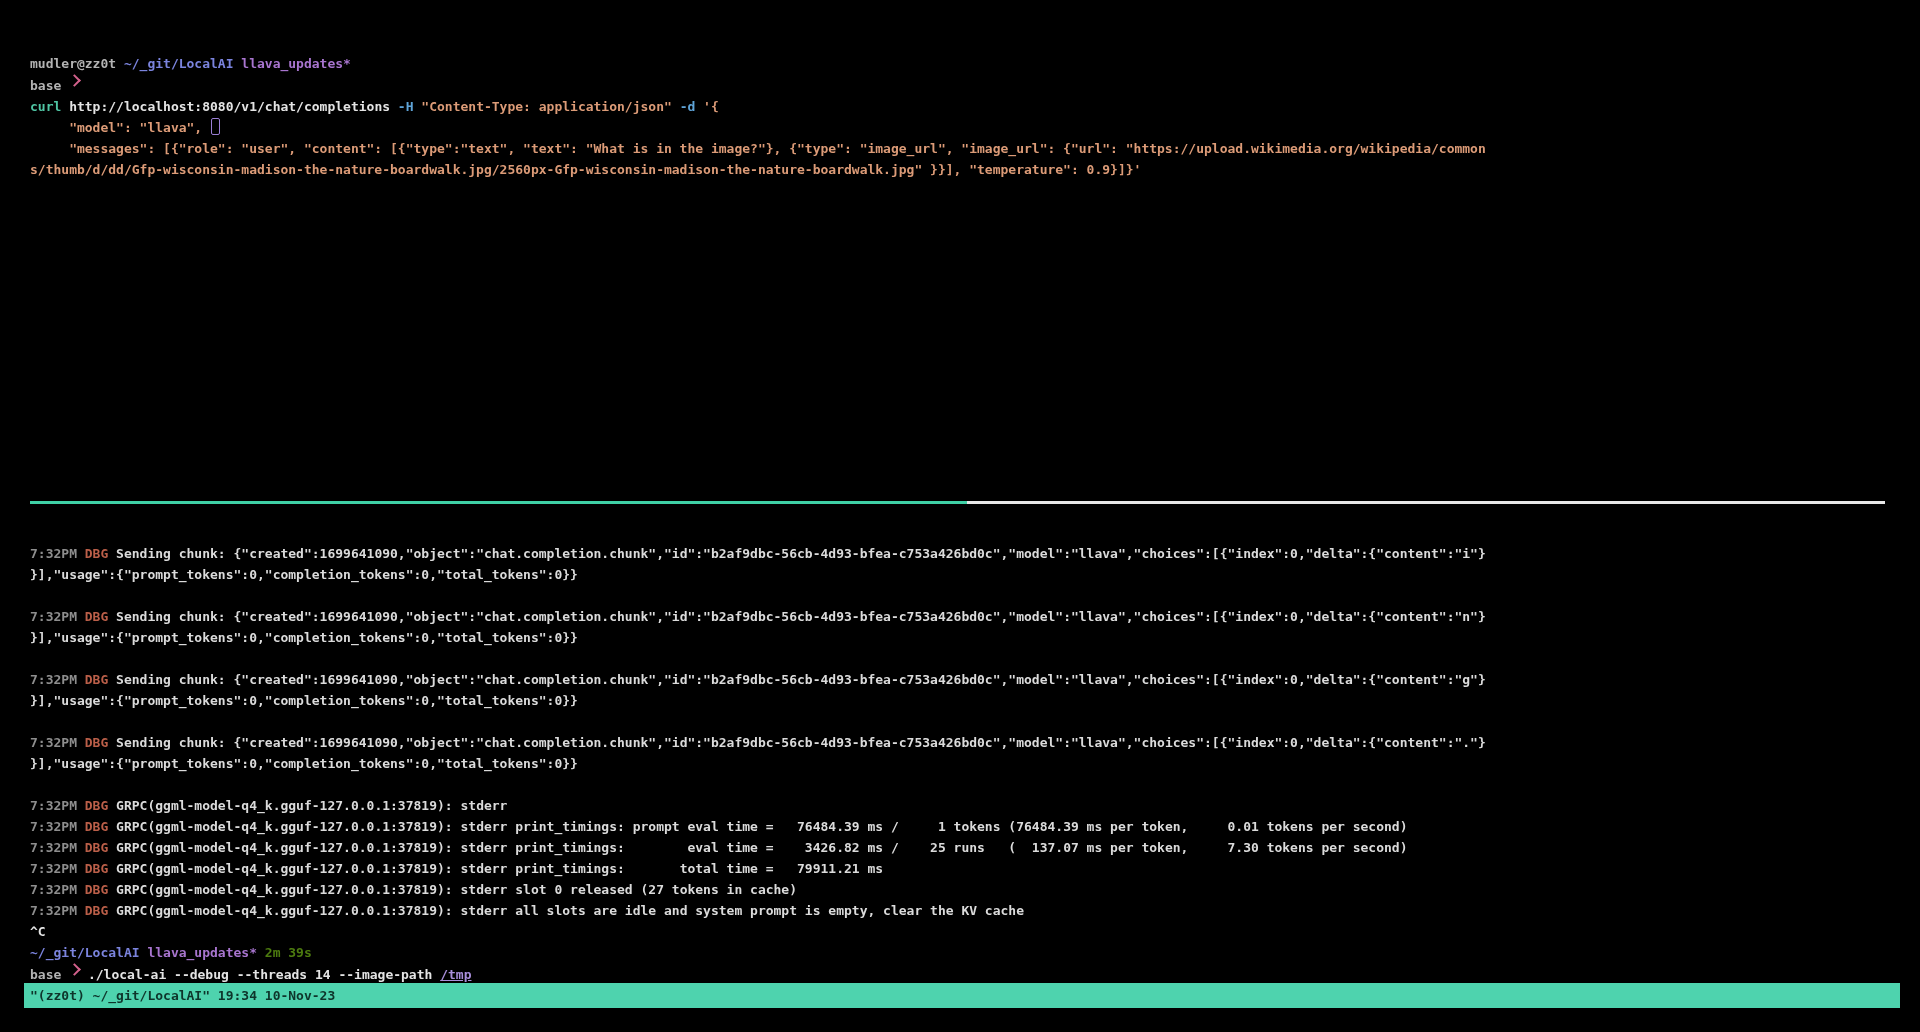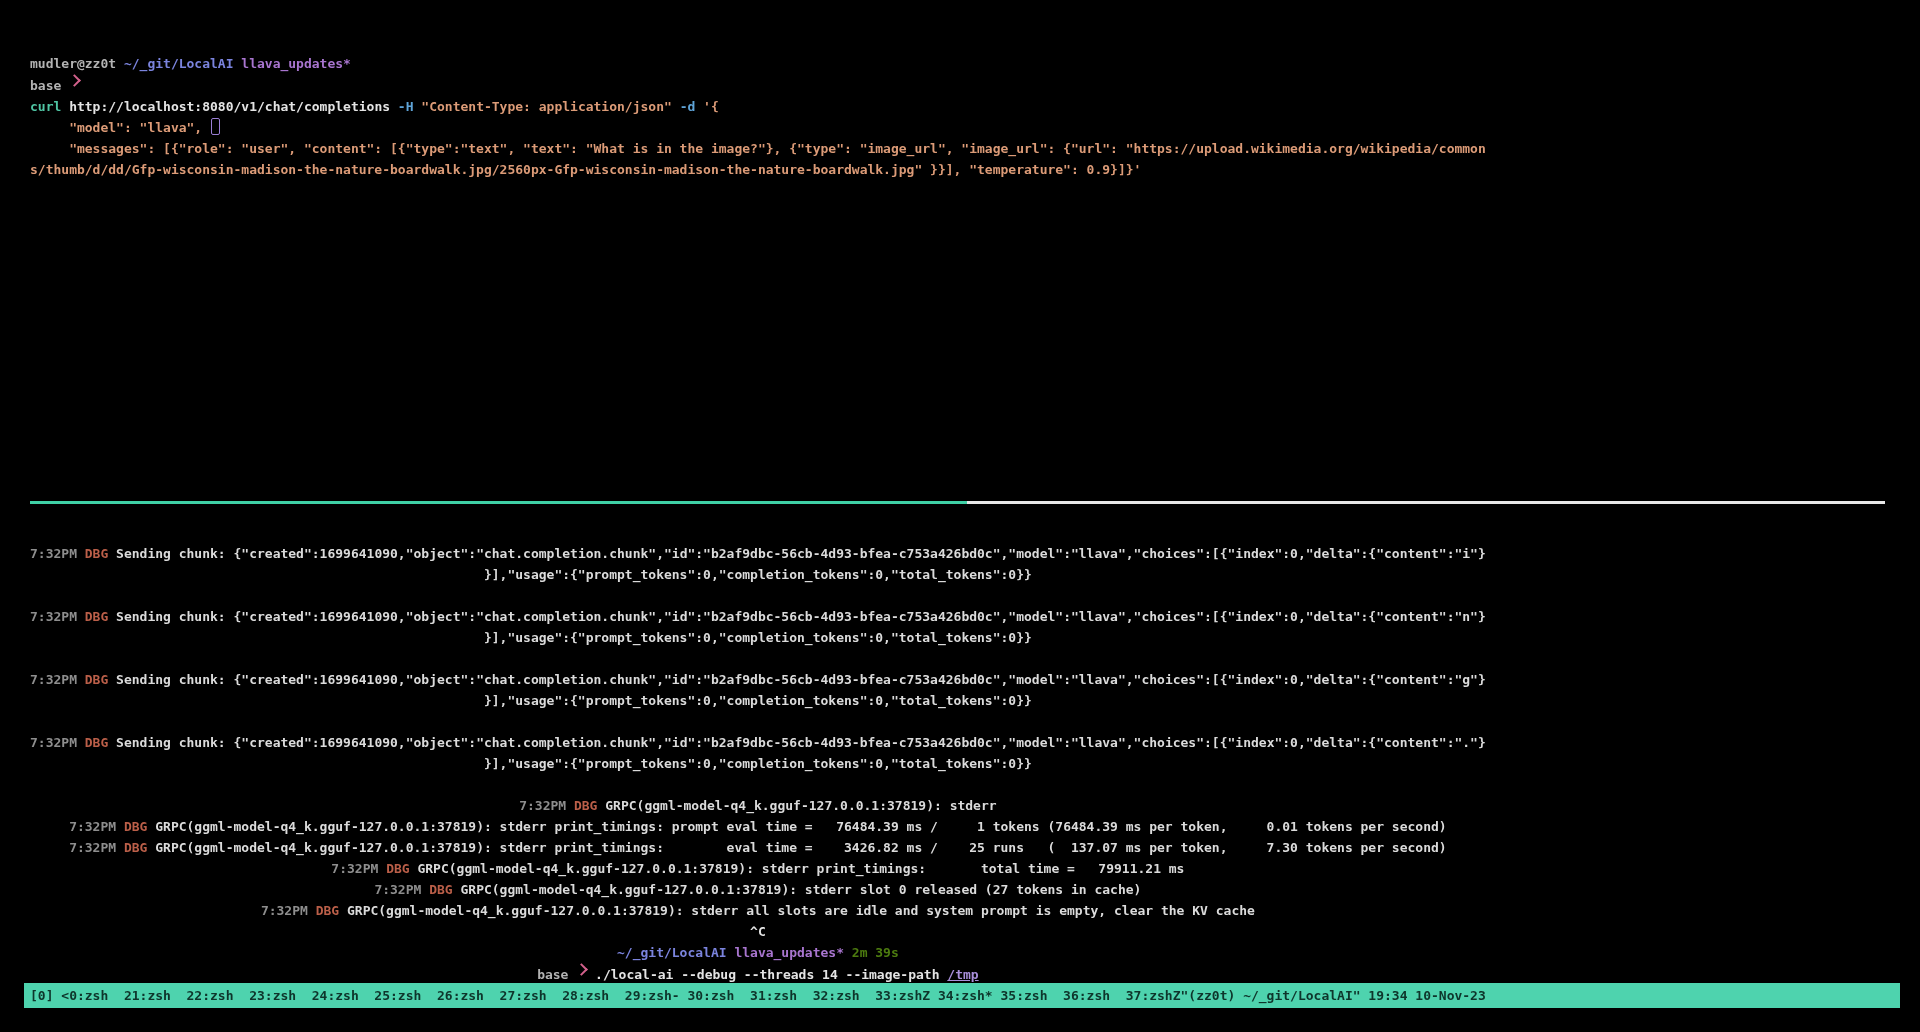--- a/index.html
+++ b/index.html
@@ -4,21 +4,21 @@
 <style>
   html,body{margin:0;padding:0;background:#000;}
   body{width:1920px;height:1032px;overflow:hidden;}
   .terminal{
     position:relative;width:1920px;height:1032px;background:#000;
     font-family:"DejaVu Sans Mono","Liberation Mono",monospace;
     font-size:13px;line-height:21px;font-weight:bold;
   }
   .pane{position:absolute;left:30px;white-space:pre;}
   .pane-top{top:53px;}
-  .pane-bottom{top:543px;text-align:center;}
+  .pane-bottom{top:543px;}
   .term-line{white-space:pre;min-height:21px;}
   
   .s-user{color:#b3b3b3;}
   .s-path{color:#7b84de;}
   .s-branch{color:#a875cf;}
   .s-cmd{color:#e4e4e4;margin-top:20px;}
   .s-curl{color:#4fc4a3;}
   .s-flag{color:#5fa4d8;}
   .s-str{color:#dc9b77;}
   .s-ts{color:#8e8e8e;}
@@ -59,16 +59,15 @@
   <div class="pane pane-top"><div class="term-line"><span class="s-user">mudler@zz0t </span><span class="s-path">~/_git/LocalAI</span><span class="s-plain"> </span><span class="s-branch">llava_updates*</span></div><div class="term-line"><span class="s-user">base </span><span class="s-arrow" aria-label="❯"></span></div><div class="term-line"><span class="s-curl">curl</span><span class="s-cmd"> http://localhost:8080/v1/chat/completions </span><span class="s-flag">-H</span><span class="s-cmd"> </span><span class="s-str">"Content-Type: application/json"</span><span class="s-cmd"> </span><span class="s-flag">-d</span><span class="s-cmd"> </span><span class="s-str">'{</span></div><div class="term-line"><span class="s-str">     "model": "llava", </span><span class="cursor-box"></span></div><div class="term-line"><span class="s-str">     "messages": [{"role": "user", "content": [{"type":"text", "text": "What is in the image?"}, {"type": "image_url", "image_url": {"url": "https://upload.wikimedia.org/wikipedia/common</span></div><div class="term-line"><span class="s-str">s/thumb/d/dd/Gfp-wisconsin-madison-the-nature-boardwalk.jpg/2560px-Gfp-wisconsin-madison-the-nature-boardwalk.jpg" }}], "temperature": 0.9}]}'</span></div></div>
 
   <div class="divider">
     <span class="divider-active"></span>
     <span class="divider-rest"></span>
   </div>
 
   <div class="pane pane-bottom"><div class="term-line"><span class="s-ts">7:32PM</span><span class="s-log"> </span><span class="s-dbg">DBG</span><span class="s-log"> Sending chunk: {"created":1699641090,"object":"chat.completion.chunk","id":"b2af9dbc-56cb-4d93-bfea-c753a426bd0c","model":"llava","choices":[{"index":0,"delta":{"content":"i"}</span></div><div class="term-line"><span class="s-log">}],"usage":{"prompt_tokens":0,"completion_tokens":0,"total_tokens":0}}</span></div><div class="term-line"></div><div class="term-line"><span class="s-ts">7:32PM</span><span class="s-log"> </span><span class="s-dbg">DBG</span><span class="s-log"> Sending chunk: {"created":1699641090,"object":"chat.completion.chunk","id":"b2af9dbc-56cb-4d93-bfea-c753a426bd0c","model":"llava","choices":[{"index":0,"delta":{"content":"n"}</span></div><div class="term-line"><span class="s-log">}],"usage":{"prompt_tokens":0,"completion_tokens":0,"total_tokens":0}}</span></div><div class="term-line"></div><div class="term-line"><span class="s-ts">7:32PM</span><span class="s-log"> </span><span class="s-dbg">DBG</span><span class="s-log"> Sending chunk: {"created":1699641090,"object":"chat.completion.chunk","id":"b2af9dbc-56cb-4d93-bfea-c753a426bd0c","model":"llava","choices":[{"index":0,"delta":{"content":"g"}</span></div><div class="term-line"><span class="s-log">}],"usage":{"prompt_tokens":0,"completion_tokens":0,"total_tokens":0}}</span></div><div class="term-line"></div><div class="term-line"><span class="s-ts">7:32PM</span><span class="s-log"> </span><span class="s-dbg">DBG</span><span class="s-log"> Sending chunk: {"created":1699641090,"object":"chat.completion.chunk","id":"b2af9dbc-56cb-4d93-bfea-c753a426bd0c","model":"llava","choices":[{"index":0,"delta":{"content":"."}</span></div><div class="term-line"><span class="s-log">}],"usage":{"prompt_tokens":0,"completion_tokens":0,"total_tokens":0}}</span></div><div class="term-line"></div><div class="term-line"><span class="s-ts">7:32PM</span><span class="s-log"> </span><span class="s-dbg">DBG</span><span class="s-log"> GRPC(ggml-model-q4_k.gguf-127.0.0.1:37819): stderr</span></div><div class="term-line"><span class="s-ts">7:32PM</span><span class="s-log"> </span><span class="s-dbg">DBG</span><span class="s-log"> GRPC(ggml-model-q4_k.gguf-127.0.0.1:37819): stderr print_timings: prompt eval time =   76484.39 ms /     1 tokens (76484.39 ms per token,     0.01 tokens per second)</span></div><div class="term-line"><span class="s-ts">7:32PM</span><span class="s-log"> </span><span class="s-dbg">DBG</span><span class="s-log"> GRPC(ggml-model-q4_k.gguf-127.0.0.1:37819): stderr print_timings:        eval time =    3426.82 ms /    25 runs   (  137.07 ms per token,     7.30 tokens per second)</span></div><div class="term-line"><span class="s-ts">7:32PM</span><span class="s-log"> </span><span class="s-dbg">DBG</span><span class="s-log"> GRPC(ggml-model-q4_k.gguf-127.0.0.1:37819): stderr print_timings:       total time =   79911.21 ms</span></div><div class="term-line"><span class="s-ts">7:32PM</span><span class="s-log"> </span><span class="s-dbg">DBG</span><span class="s-log"> GRPC(ggml-model-q4_k.gguf-127.0.0.1:37819): stderr slot 0 released (27 tokens in cache)</span></div><div class="term-line"><span class="s-ts">7:32PM</span><span class="s-log"> </span><span class="s-dbg">DBG</span><span class="s-log"> GRPC(ggml-model-q4_k.gguf-127.0.0.1:37819): stderr all slots are idle and system prompt is empty, clear the KV cache</span></div><div class="term-line"><span class="s-cmd">^C</span></div><div class="term-line"><span class="s-path">~/_git/LocalAI</span><span class="s-plain"> </span><span class="s-branch">llava_updates*</span><span class="s-plain"> </span><span class="s-gold">2m 39s</span></div><div class="term-line"><span class="s-user">base </span><span class="s-arrow" aria-label="❯"></span><span class="s-cmd"> ./local-ai --debug --threads 14 --image-path </span><span class="s-tmp">/tmp</span></div></div>
 
   <div class="status-bar">
-    <span class="sb-left">[0] &lt;0:zsh  21:zsh  22:zsh  23:zsh  24:zsh  25:zsh  26:zsh  27:zsh  28:zsh  29:zsh- 30:zsh  31:zsh  32:zsh  33:zshZ 34:zsh* 35:zsh  36:zsh  37:zshZ</span>
     <span class="sb-right">"(zz0t) ~/_git/LocalAI" 19:34 10-Nov-23</span>
   </div>
 </div>
 
 </body></html>

